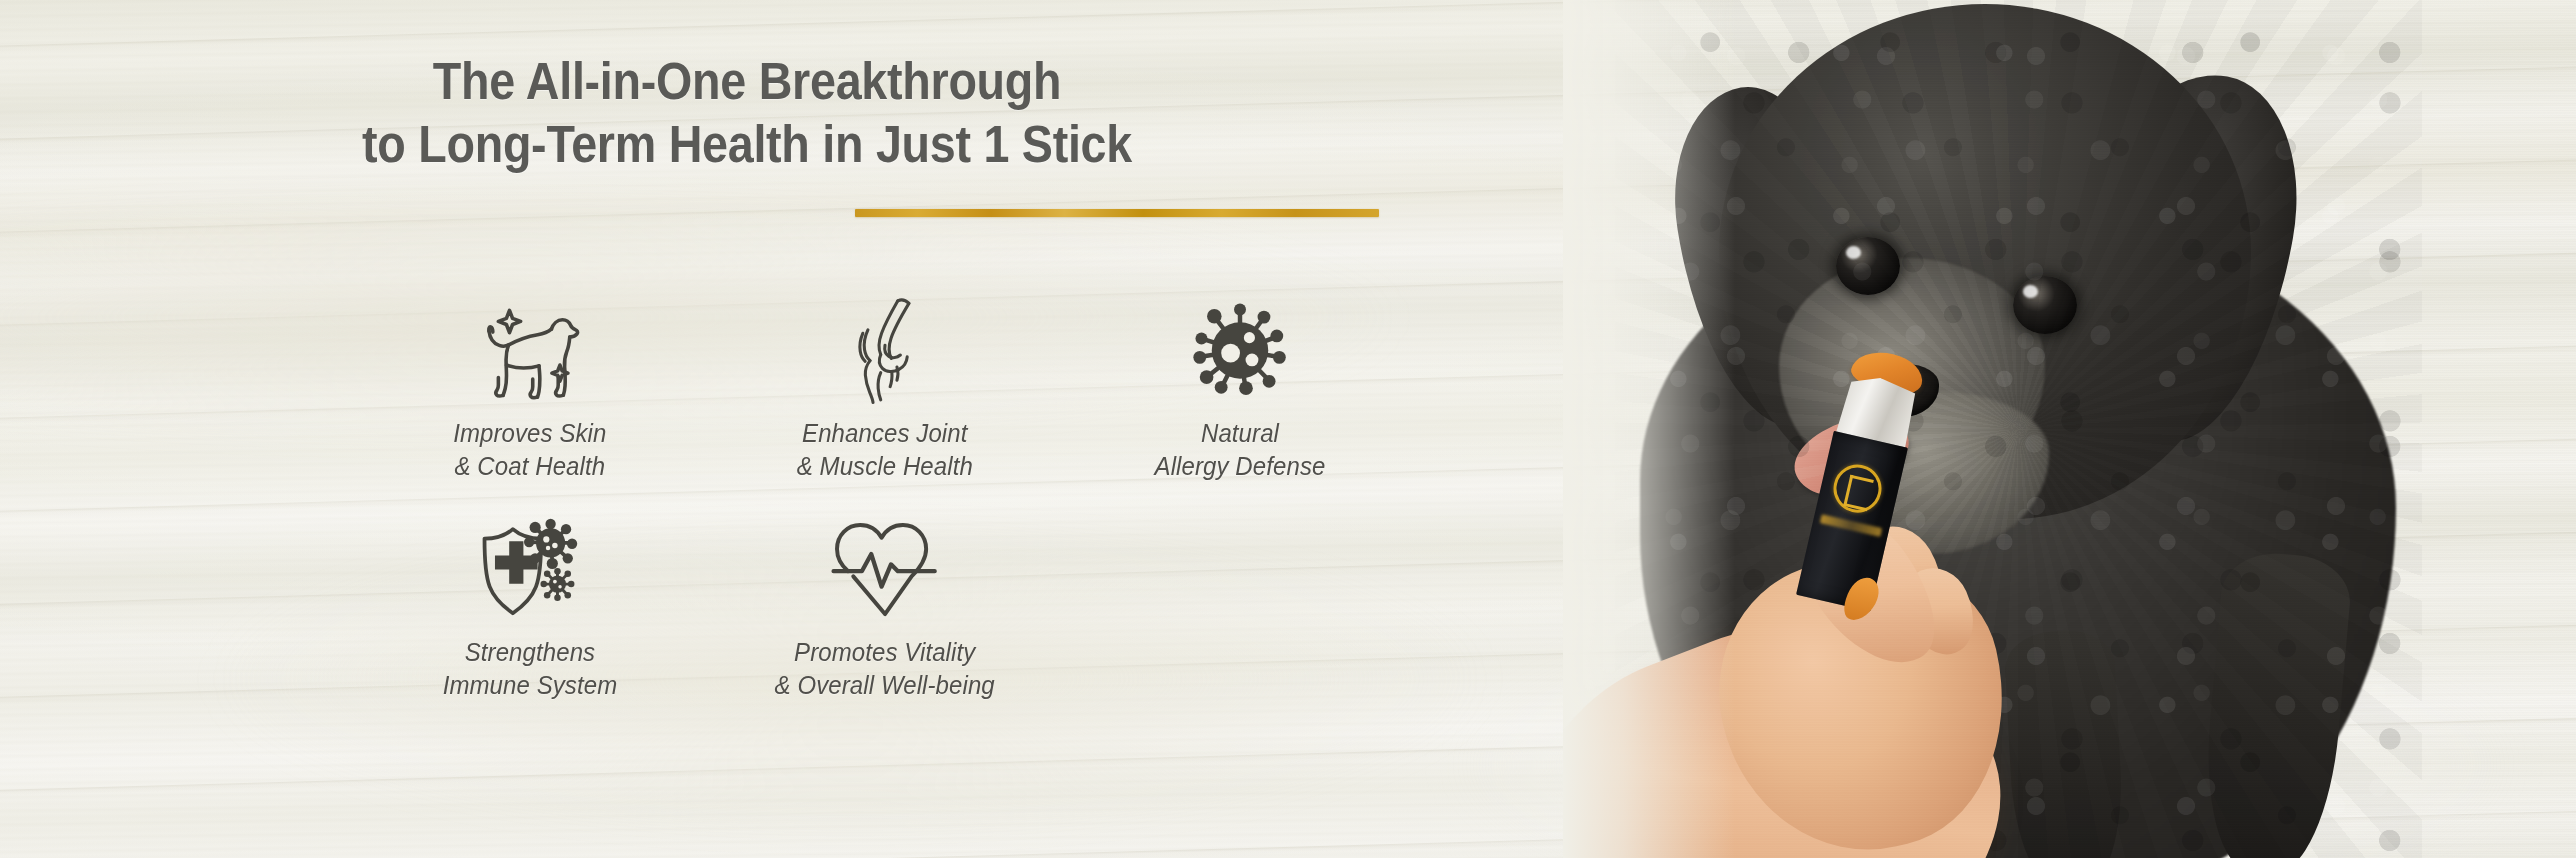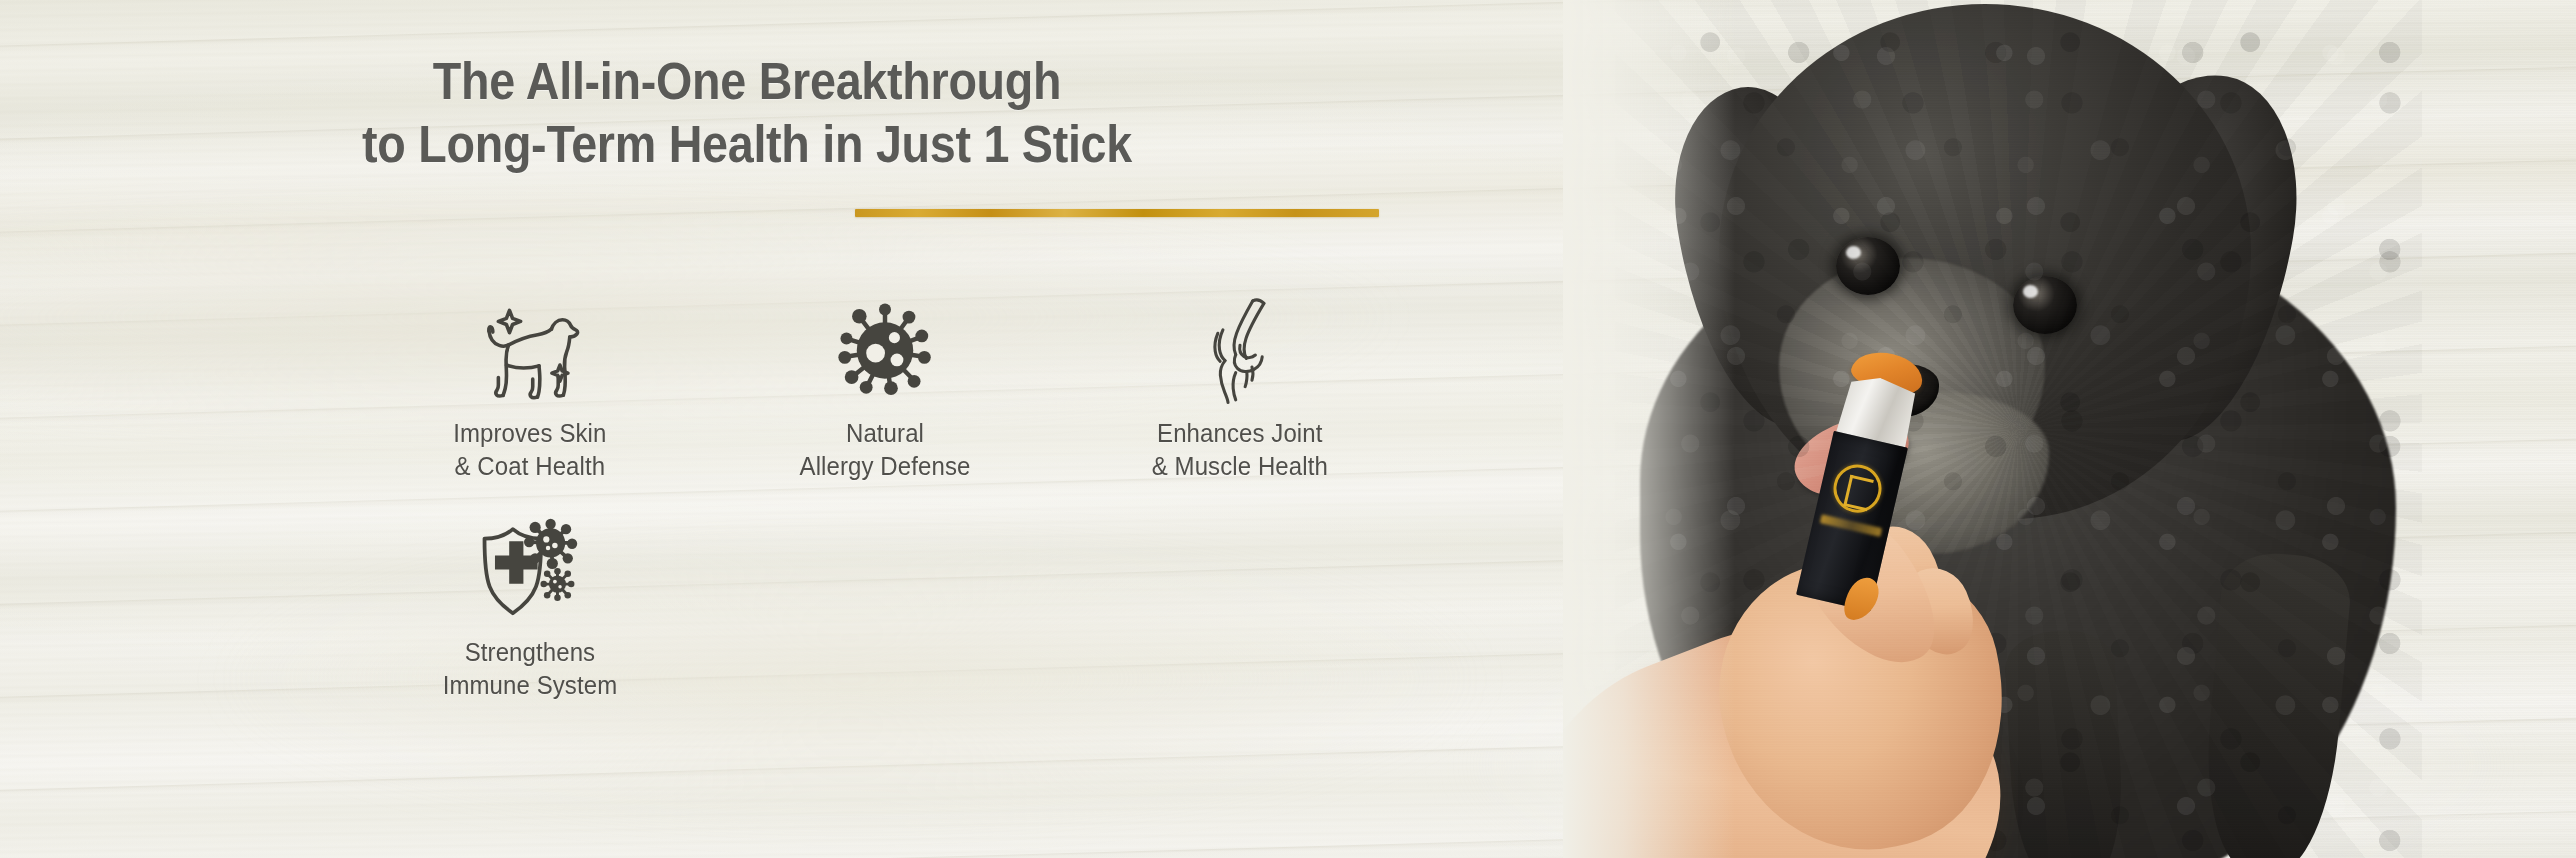--- a/index.html
+++ b/index.html
@@ -166,20 +166,21 @@
   .benefits {
     position: absolute;
     left: 352px;
     top: 296px;
     width: 1065px;
   }
 
   .benefit-row {
     display: flex;
     align-items: center;
+    font-style: italic;
   }
   .benefit-row.row-2 { margin-top: 33px; }
 
   .benefit {
     width: 355px;
     display: flex;
     flex-direction: column;
     align-items: center;
   }
 
@@ -566,20 +567,46 @@
               <path d="M70.7 113.5c-3.5 1 -6 1 -7.5 -0.5 -1.5 -1.5 -1 -4 0.5 -6
                        1 -1.3 1.5 -3 1.5 -5.5l0 -9"></path>
 
               <path d="M38 12l3.6 9.4 9.4 3.6 -9.4 3.6 -3.6 9.4 -3.6 -9.4 -9.4 -3.6 9.4 -3.6z" fill="none"></path>
               <path d="M97 76l2.6 6.8 6.8 2.6 -6.8 2.6 -2.6 6.8 -2.6 -6.8 -6.8 -2.6 6.8 -2.6z" fill="none"></path>
             </svg>
           </div>
           <div class="benefit-label">
             <span>Improves Skin</span>
             <span>&amp; Coat Health</span>
+          </div>
+        </div>
+
+        <div class="benefit">
+          <div class="benefit-icon">
+            <svg width="82" height="103" viewBox="0 0 96 120" fill="none" stroke="#46453f" stroke-width="3.6" stroke-linecap="round" stroke-linejoin="round">
+
+              <path d="M63 3c-8 14 -15 27 -19 38 -3.5 9.5 -4 18 -1 25"></path>
+              <path d="M76 6c-9 15 -17 29 -21 41 -3 9 -3 17 0.5 23.5"></path>
+              <path d="M63 3c4 -2 9 -1 13 3"></path>
+
+              <path d="M43 66c-2.5 6 -2 12 2 16 4.5 4.5 12.5 5 19 1.5 6 -3.2 9.5 -9 10 -15"></path>
+              <path d="M48 55c-1 5.5 0.5 10.5 4.5 13 4 2.5 9.5 1.8 13.5 -1.5"></path>
+
+              <path d="M28 37c-3.5 7.5 -5 16 -4 23 0.8 5.5 3 10 6.5 13"></path>
+              <path d="M22 41c-3 7 -4 14.5 -3 21 0.8 5 2.8 9 5.8 11.8"></path>
+
+              <path d="M30.5 73c-4 5 -6 11 -5.5 17 0.6 7 2.5 14 5 20 2 4.8 3.5 8.5 4 12"></path>
+              <path d="M43 87c-2.5 5.5 -3.5 12 -3 18.5 0.4 5 1.5 9.5 3 13.5"></path>
+              <path d="M56 86c0.5 6 0 12 -2 17.5"></path>
+              <path d="M62 80.5c1.5 5 1.5 10.5 0 15.5"></path>
+            </svg>
+          </div>
+          <div class="benefit-label">
+            <span>Enhances Joint</span>
+            <span>&amp; Muscle Health</span>
           </div>
         </div>
 
         <div class="benefit">
           <div class="benefit-icon">
             <svg width="96" height="101" viewBox="0 0 112 118" fill="#46453f">
               <g stroke="#46453f" stroke-width="5.2" stroke-linecap="round">
                 <line x1="56" y1="59" x2="56" y2="14"></line>
                 <line x1="56" y1="59" x2="82" y2="23"></line>
                 <line x1="56" y1="59" x2="96" y2="44"></line>
@@ -610,46 +637,20 @@
               <circle cx="67" cy="44" r="6.5" fill="#f1efe7"></circle>
               <circle cx="70" cy="70" r="7.5" fill="#f1efe7"></circle>
             </svg>
           </div>
           <div class="benefit-label">
             <span>Natural</span>
             <span>Allergy Defense</span>
           </div>
         </div>
 
-        <div class="benefit">
-          <div class="benefit-icon">
-            <svg width="82" height="103" viewBox="0 0 96 120" fill="none" stroke="#46453f" stroke-width="3.6" stroke-linecap="round" stroke-linejoin="round">
-
-              <path d="M63 3c-8 14 -15 27 -19 38 -3.5 9.5 -4 18 -1 25"></path>
-              <path d="M76 6c-9 15 -17 29 -21 41 -3 9 -3 17 0.5 23.5"></path>
-              <path d="M63 3c4 -2 9 -1 13 3"></path>
-
-              <path d="M43 66c-2.5 6 -2 12 2 16 4.5 4.5 12.5 5 19 1.5 6 -3.2 9.5 -9 10 -15"></path>
-              <path d="M48 55c-1 5.5 0.5 10.5 4.5 13 4 2.5 9.5 1.8 13.5 -1.5"></path>
-
-              <path d="M28 37c-3.5 7.5 -5 16 -4 23 0.8 5.5 3 10 6.5 13"></path>
-              <path d="M22 41c-3 7 -4 14.5 -3 21 0.8 5 2.8 9 5.8 11.8"></path>
-
-              <path d="M30.5 73c-4 5 -6 11 -5.5 17 0.6 7 2.5 14 5 20 2 4.8 3.5 8.5 4 12"></path>
-              <path d="M43 87c-2.5 5.5 -3.5 12 -3 18.5 0.4 5 1.5 9.5 3 13.5"></path>
-              <path d="M56 86c0.5 6 0 12 -2 17.5"></path>
-              <path d="M62 80.5c1.5 5 1.5 10.5 0 15.5"></path>
-            </svg>
-          </div>
-          <div class="benefit-label">
-            <span>Enhances Joint</span>
-            <span>&amp; Muscle Health</span>
-          </div>
-        </div>
-
       </div>
 
       <div class="benefit-row row-2">
 
         <div class="benefit">
           <div class="benefit-icon">
             <svg width="110" height="103" viewBox="0 0 128 120" fill="none">
 
               <path d="M11 24c14 0 25 -4 33 -11 8 7 19 11 33 11
                        0 26 -1 43 -6 56 -5 13 -14 22 -27 31
@@ -703,18 +704,34 @@
               <circle cx="99" cy="80" r="2" fill="#f1efe7"></circle>
             </svg>
           </div>
           <div class="benefit-label">
             <span>Strengthens</span>
             <span>Immune System</span>
           </div>
         </div>
 
 
+        <div class="benefit">
+          <div class="benefit-icon">
+            <svg width="120" height="103" viewBox="0 0 140 120" fill="none" stroke="#46453f" stroke-width="4.6" stroke-linecap="round" stroke-linejoin="round">
+
+              <path d="M27 62c-8 -7 -13 -16 -13 -26 0 -16 12 -28 27 -28
+                       11 0 20 6 25 15 5 -9 14 -15 25 -15 15 0 27 12 27 28
+                       0 12 -7 22 -17 32L70 112 33 68"></path>
+
+              <path d="M10 62h33l11 -20 12 38 11 -26 8 8h43" stroke-width="5"></path>
+            </svg>
+          </div>
+          <div class="benefit-label">
+            <span>Promotes Vitality</span>
+            <span>&amp; Overall Well-being</span>
+          </div>
+        </div>
 
       </div>
     </div>
   </div>
 </div>
 
 
 </body></html>

